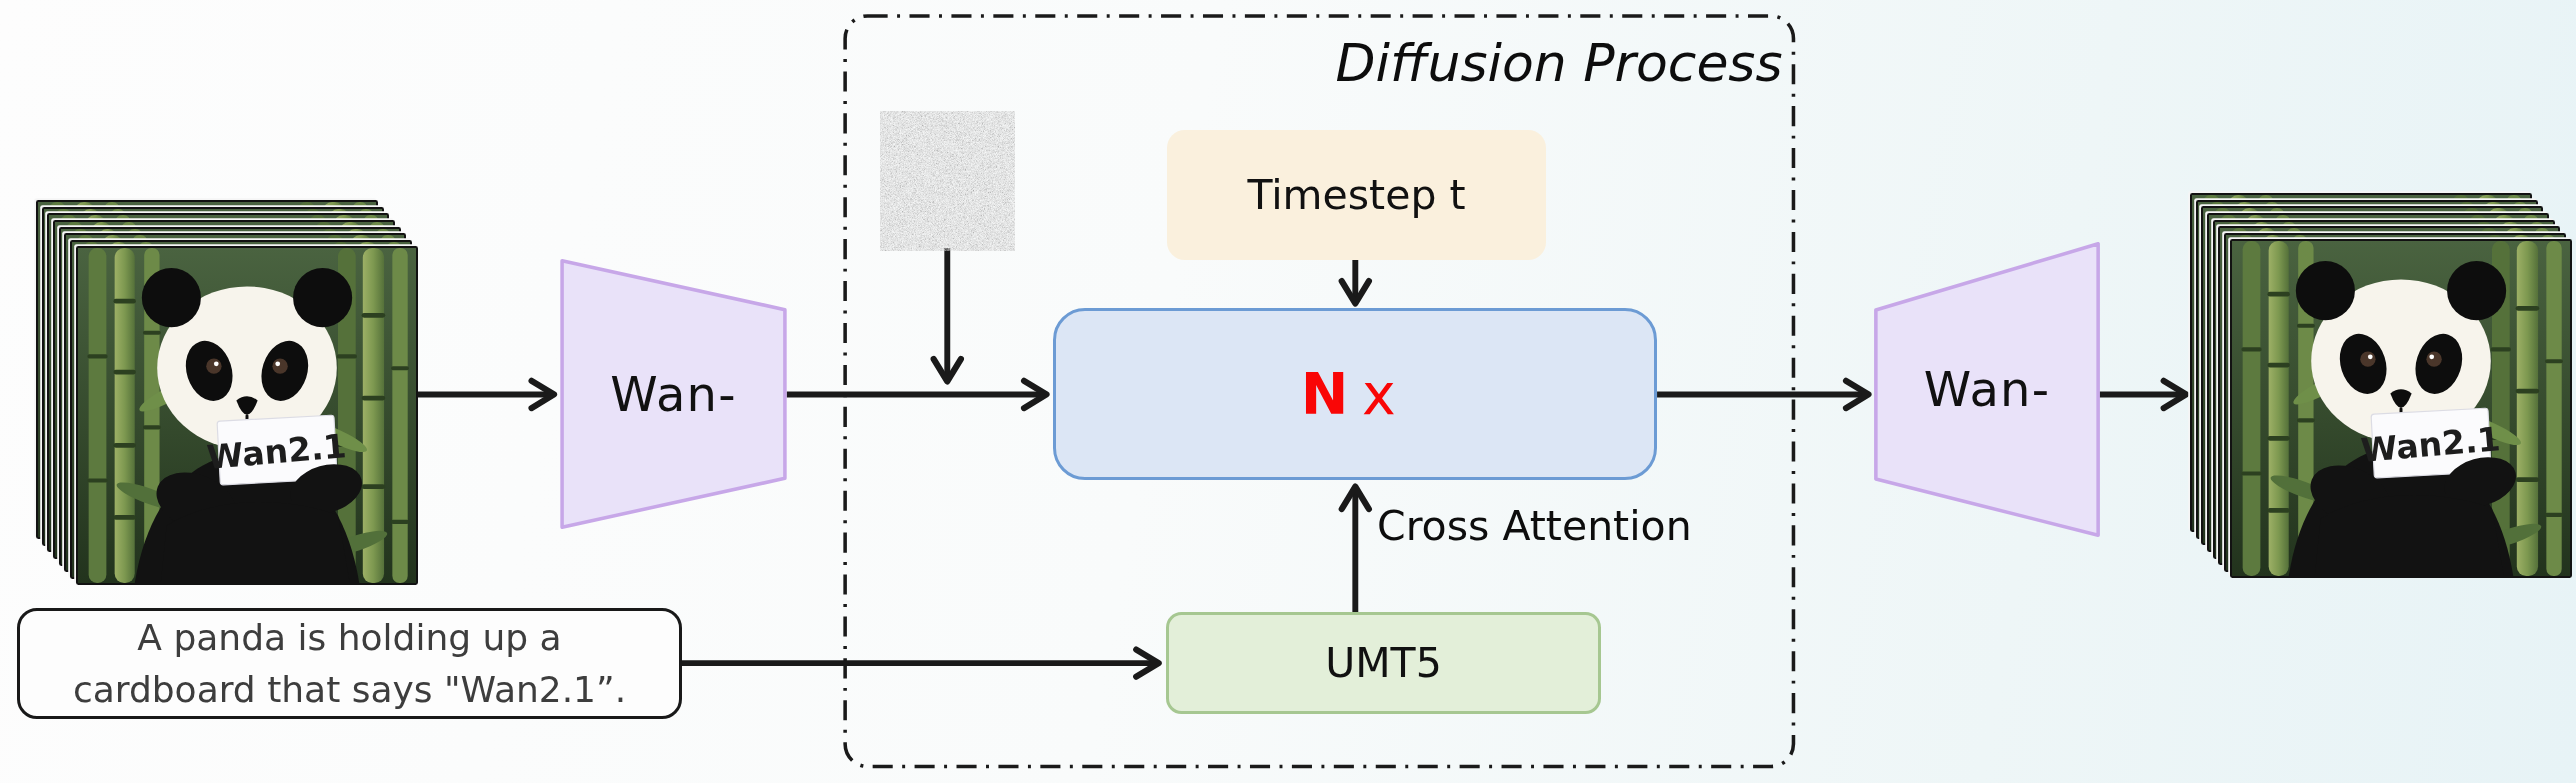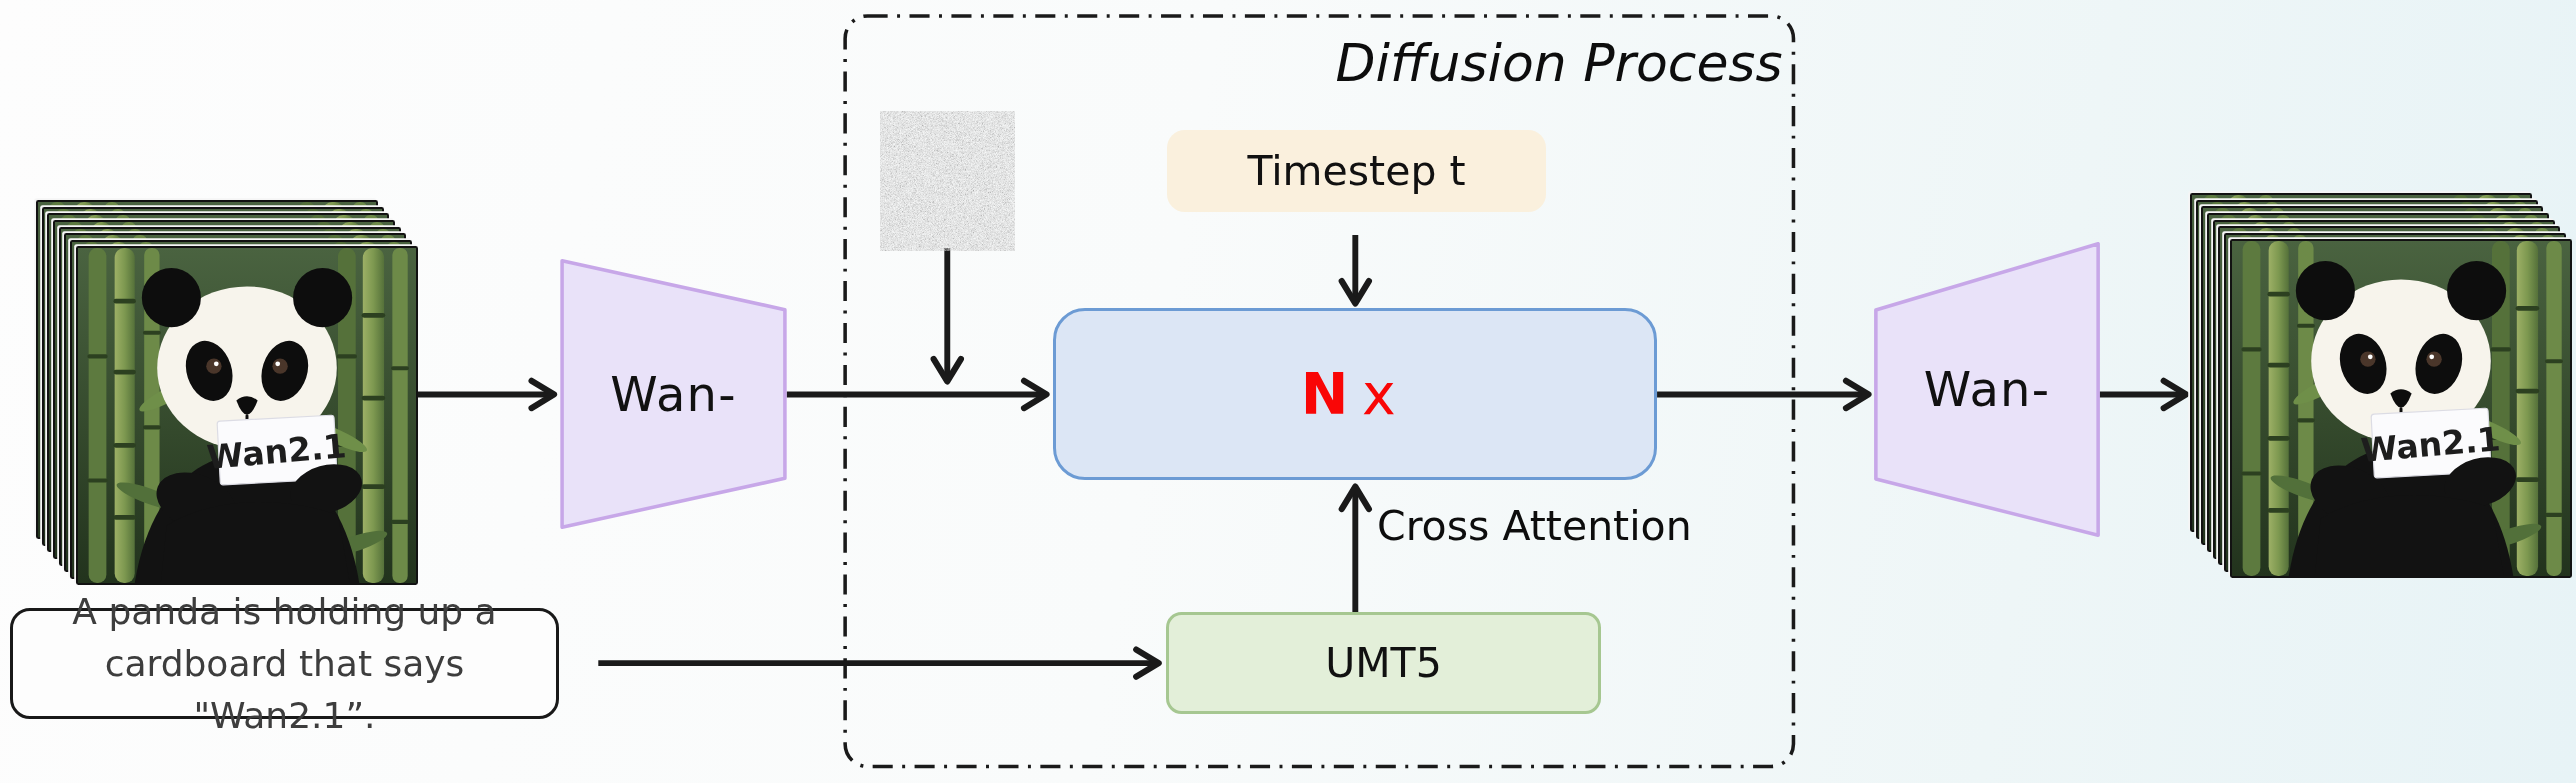--- a/index.html
+++ b/index.html
@@ -12,23 +12,23 @@
   
   .stack{position:absolute;width:384px;height:384px;}
   .frame{position:absolute;width:338px;height:335px;background:#274024;border:2.4px solid #121212;
          border-radius:2.4px;box-shadow:-1.8px -1.8px 0 #f5f5f5;}
   .frame svg{display:block;width:100%;height:100%;}
   
   .node{position:absolute;display:flex;align-items:center;justify-content:center;text-align:center;box-sizing:border-box;}
   .dit-box{left:1053px;top:308px;width:604px;height:172px;background:#dce6f5;border:3.5px solid #6c9bd4;border-radius:32px;font-size:57px;letter-spacing:0.6px;}
   .dit-box .n{color:#f90606;font-weight:bold;}
   .dit-box .x{color:#f90606;padding:0 13px;}
-  .timestep-box{left:1167px;top:130px;width:379px;height:82px;background:#faf0dd;border-radius:17.7px;font-size:41px;}
+  .timestep-box{left:1167px;top:130px;width:379px;height:130px;background:#faf0dd;border-radius:17.7px;font-size:41px;}
   .umt5-box{left:1166px;top:612px;width:435px;height:102px;background:#e3efd9;border:3px solid #a6c791;border-radius:15.4px;font-size:41px;}
-  .prompt-box{left:10px;top:608px;width:549px;height:111px;background:#fdfdfd;border:3.5px solid #191919;border-radius:20px;
+  .prompt-box{left:17px;top:608px;width:665px;height:111px;background:#fdfdfd;border:3.5px solid #191919;border-radius:20px;
               font-size:36px;line-height:52px;color:#3d3d3d;flex-direction:column;}
   .trap-label{position:absolute;display:flex;flex-direction:column;align-items:center;justify-content:center;
               font-size:48px;line-height:61px;letter-spacing:1.2px;}
   .title{position:absolute;left:1335px;top:33px;width:448px;text-align:center;font-style:italic;font-size:52px;color:#0d0d0d;}
   .cross-label{position:absolute;left:1377px;top:502px;font-size:41px;color:#0d0d0d;}
   .layer{position:absolute;left:0;top:0;}
 </style>
 </head>
 <body>
 

